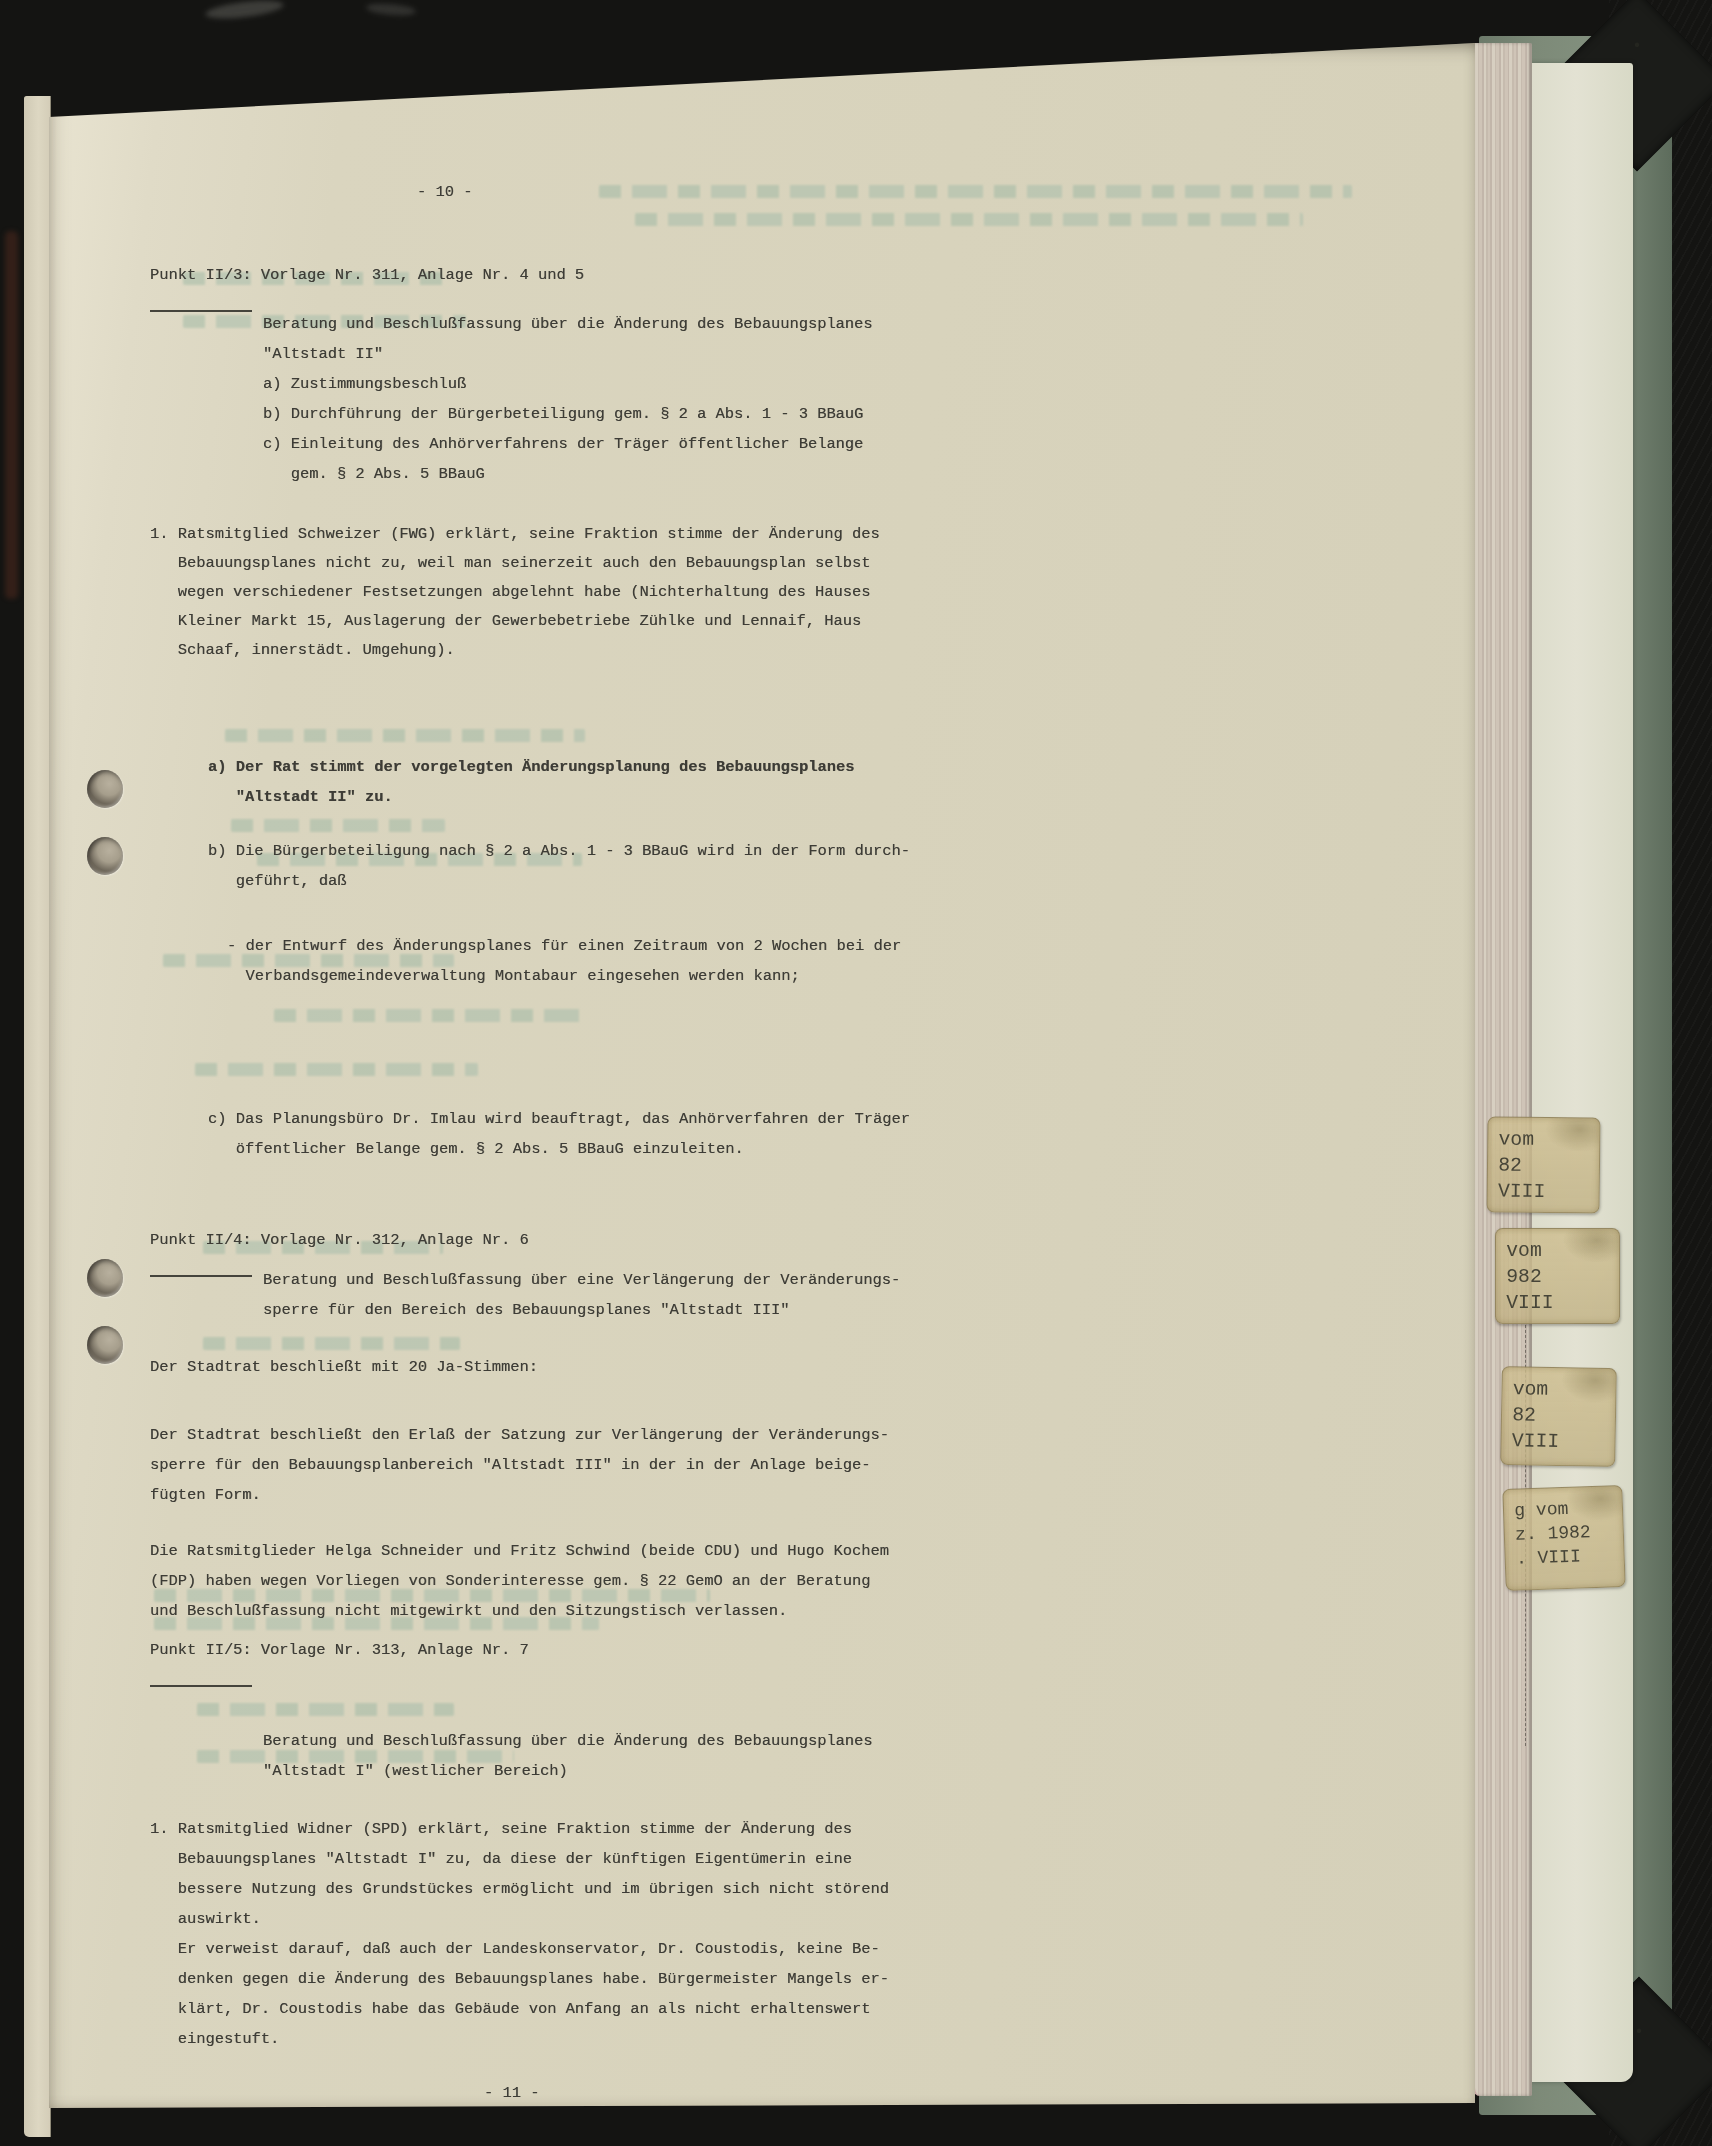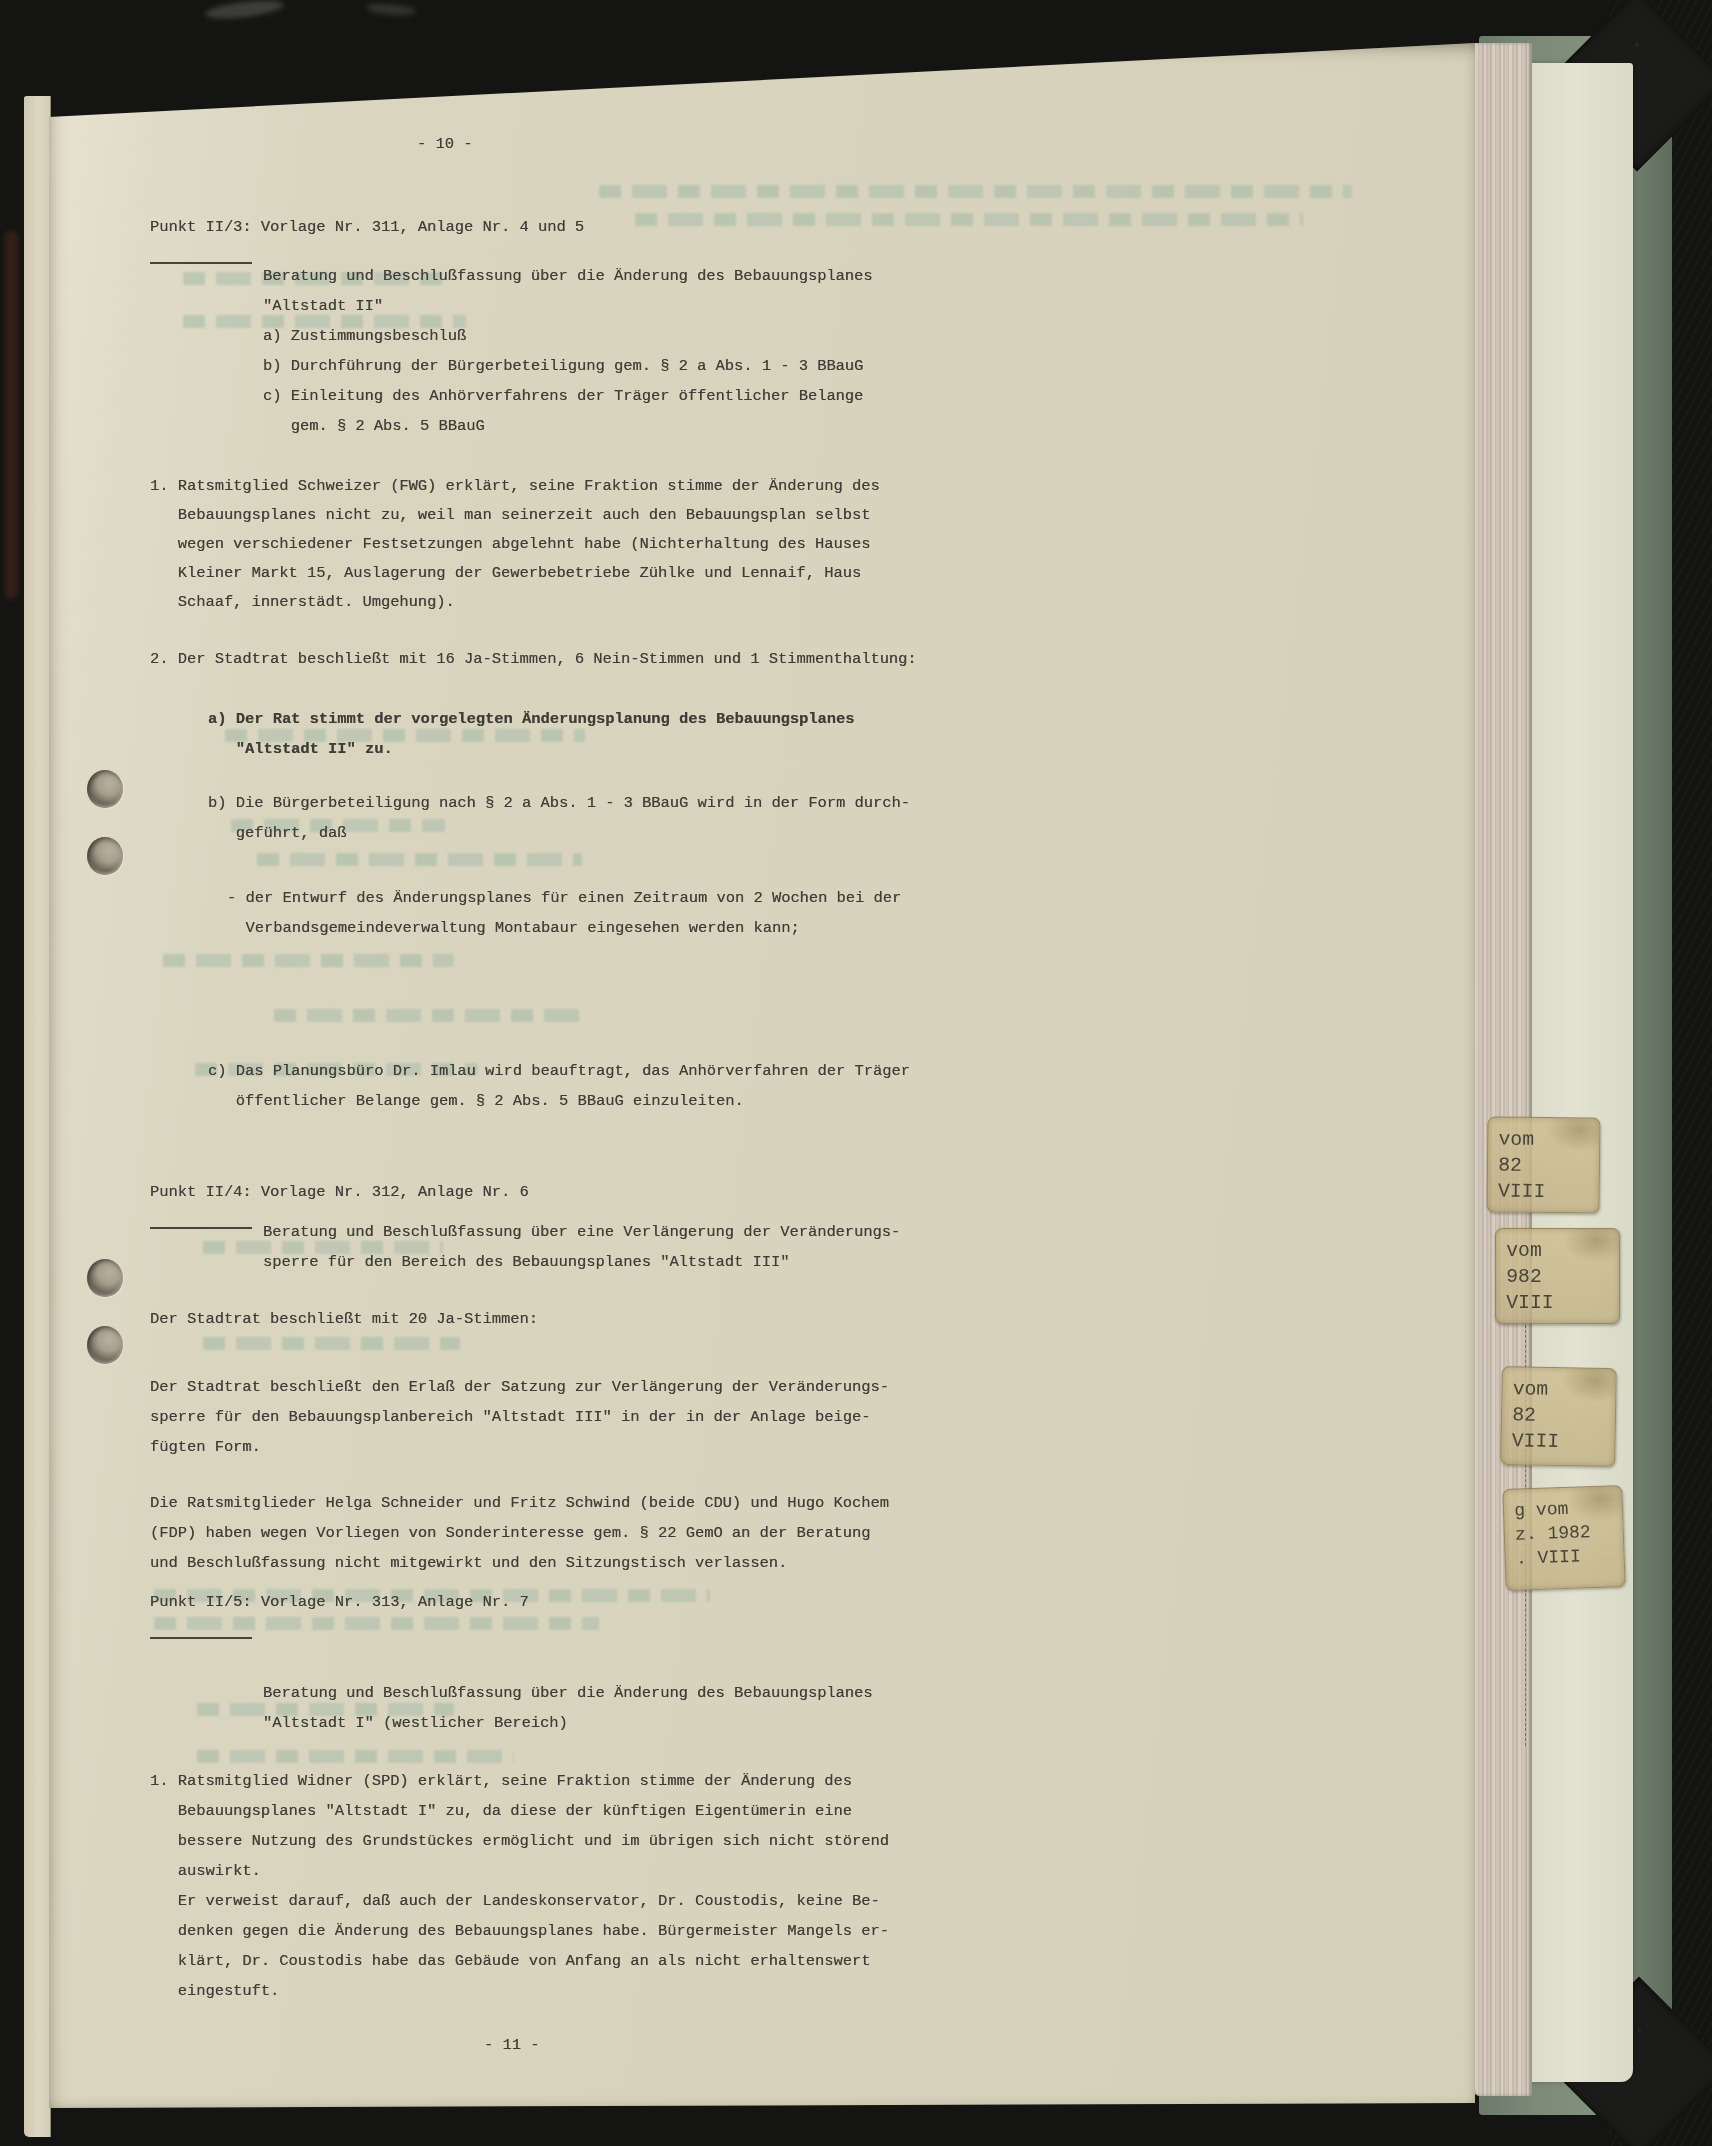--- a/index.html
+++ b/index.html
@@ -33,21 +33,21 @@
 
   
   .page{position:absolute;left:49px;top:43px;width:1426px;height:2065px;
       background:linear-gradient(97deg,#e9e4d1 0%,#e0dbc7 7%,#dad5bf 18%,#d8d3bc 55%,#d5d0b9 100%);
       clip-path:polygon(0 74px,100% 0,100% calc(100% - 5.1px),0 100%);
       box-shadow:inset 0 12px 19px -12px rgba(40,35,25,.55),
                  inset 13.7px 0 22px -17px rgba(90,80,60,.55),
                  inset -6.8px -8.6px 15.4px -12px rgba(90,80,60,.45);}
   .tx{position:absolute;white-space:pre;font-family:"Liberation Mono","DejaVu Sans Mono",monospace;
       font-size:15.4px;line-height:30px;color:#3d3c36;
-      text-shadow:0.3px 0.3px 0.5px rgba(55,54,48,.55);}
+      text-shadow:0.3px 0.3px 0.5px rgba(55,54,48,.55);margin-top:48px;}
   .lh34{line-height:29px;}
   .punkt-label{display:inline-block;border-bottom:2.1px solid #45443c;padding-bottom:20px;}
 
   .hole{position:absolute;width:36px;height:38px;border-radius:50%;
       background:radial-gradient(circle at 62% 36%,#b8b09e 0%,#a69e8c 35%,#6e675a 62%,#8d8575 100%);
       box-shadow:inset 1.7px 2.6px 4.3px rgba(0,0,0,.4),inset -0.9px -1.7px 2.6px rgba(255,255,255,.3),
                  0.9px 0.9px 1.7px rgba(255,255,255,.35);}
 
   .ghost{position:absolute;height:13px;filter:blur(1.2px);opacity:.5;border-radius:1.7px;
       background:repeating-linear-gradient(90deg,#9db8a4 0 22px,transparent 22px 33px,
@@ -126,21 +126,20 @@
 b) Durchführung der Bürgerbeteiligung gem. § 2 a Abs. 1 - 3 BBauG
 c) Einleitung des Anhörverfahrens der Träger öffentlicher Belange
    gem. § 2 Abs. 5 BBauG</div>
 
     <div class="tx lh34" style="left:101px;top:429px;">1. Ratsmitglied Schweizer (FWG) erklärt, seine Fraktion stimme der Änderung des
    Bebauungsplanes nicht zu, weil man seinerzeit auch den Bebauungsplan selbst
    wegen verschiedener Festsetzungen abgelehnt habe (Nichterhaltung des Hauses
    Kleiner Markt 15, Auslagerung der Gewerbebetriebe Zühlke und Lennaif, Haus
    Schaaf, innerstädt. Umgehung).</div>
 
-    <div class="tx" style="left:101px;top:601px;">2. Der Stadtrat beschließt mit 16 Ja-Stimmen, 6 Nein-Stimmen und 1 Stimmenthaltung:</div>
 
     <div class="tx" style="left:159px;top:661px;font-weight:bold;">a) Der Rat stimmt der vorgelegten Änderungsplanung des Bebauungsplanes
    "Altstadt II" zu.</div>
 
     <div class="tx" style="left:159px;top:745px;">b) Die Bürgerbeteiligung nach § 2 a Abs. 1 - 3 BBauG wird in der Form durch-
    geführt, daß</div>
 
     <div class="tx" style="left:178px;top:840px;">- der Entwurf des Änderungsplanes für einen Zeitraum von 2 Wochen bei der
   Verbandsgemeindeverwaltung Montabaur eingesehen werden kann;</div>
 

